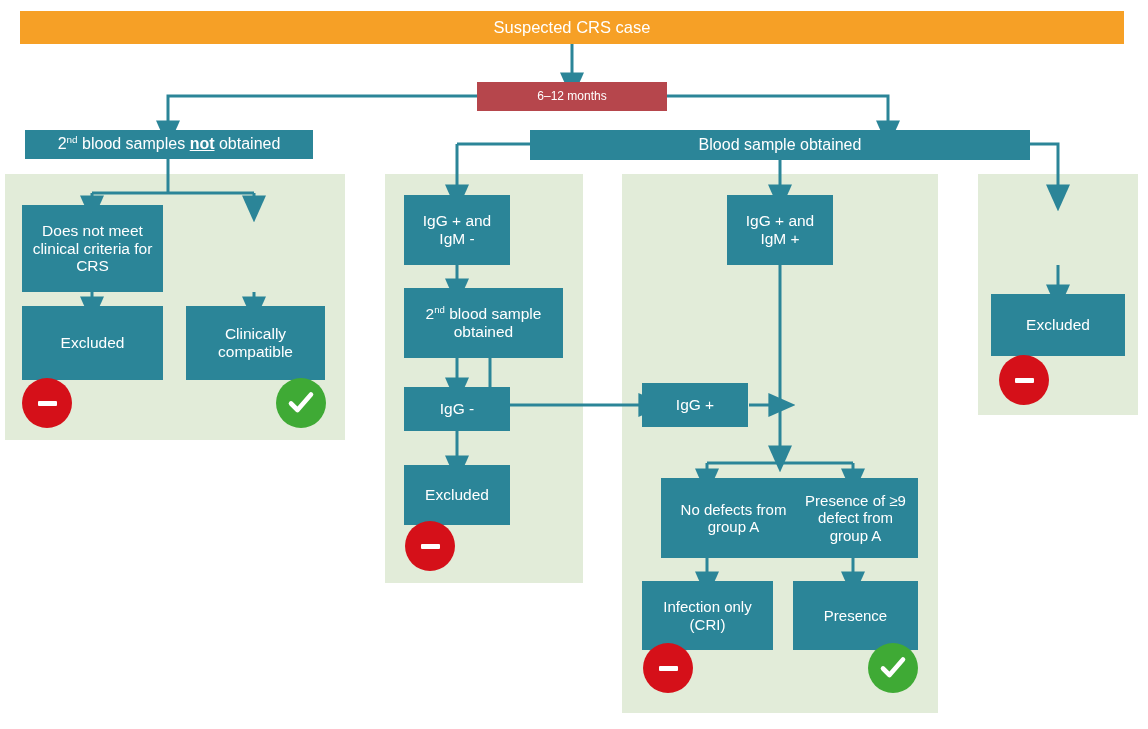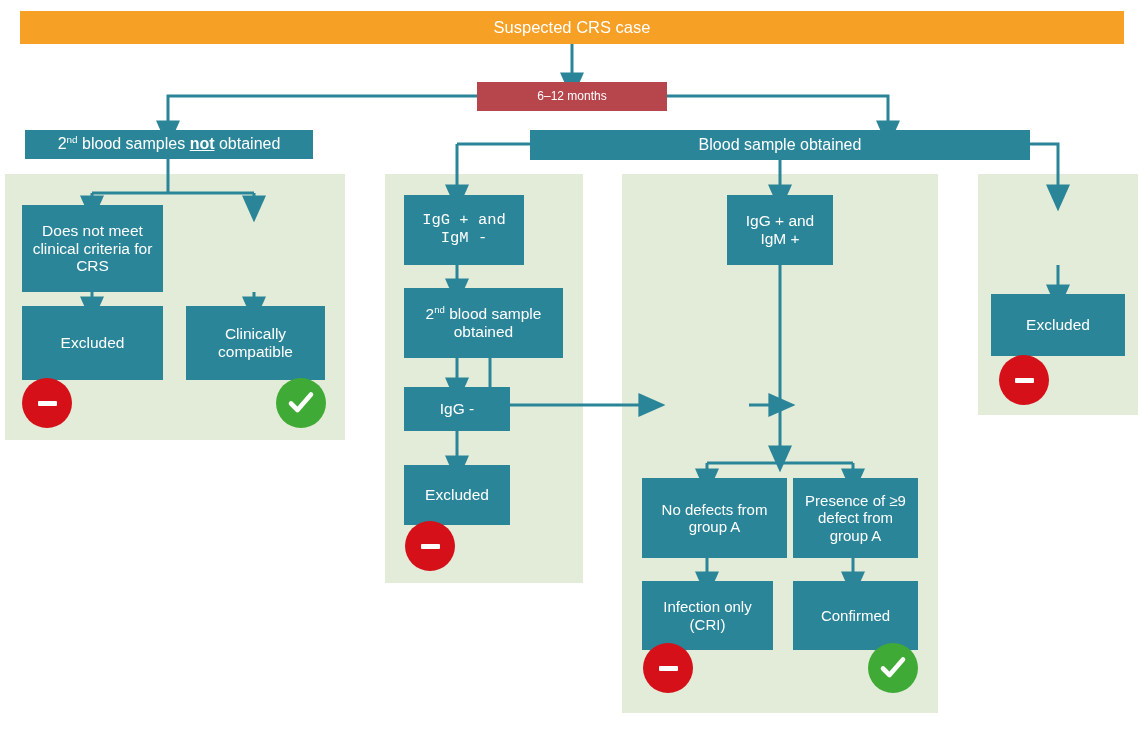--- a/index.html
+++ b/index.html
@@ -136,21 +136,21 @@
   <div class="badge badge-minus" style="left:22px;top:378px;width:50px;height:50px;">
     <span class="bar" style="width:19px;height:5px;"></span>
   </div>
 
   <div class="badge badge-check" style="left:276px;top:378px;width:50px;height:50px;">
     <svg width="30" height="30" viewBox="0 0 30 30">
       <path d="M5,15.5 L11.5,22 L25,6.5" stroke="#ffffff" stroke-width="4.6" fill="none" stroke-linecap="round" stroke-linejoin="round"></path>
     </svg>
   </div>
 
-  <div class="node n-teal" style="left:404px;top:195px;width:120px;height:70px;font-family:Liberation Mono, monospace;">
+  <div class="node n-teal" style="left:404px;top:195px;width:106px;height:70px;">
     <span class="txt">IgG + and IgM -</span>
   </div>
 
   <div class="node n-teal" style="left:404px;top:288px;width:159px;height:70px;">
     <span class="txt">
       <span>2</span><sup>nd</sup><span> blood sample obtained</span>
     </span>
   </div>
 
   <div class="node n-teal" style="left:404px;top:387px;width:106px;height:44px;">
@@ -162,35 +162,38 @@
   </div>
 
   <div class="badge badge-minus" style="left:405px;top:521px;width:50px;height:50px;">
     <span class="bar" style="width:19px;height:5px;"></span>
   </div>
 
   <div class="node n-teal" style="left:727px;top:195px;width:106px;height:70px;">
     <span class="txt">IgG + and IgM +</span>
   </div>
 
-
-  <div class="node n-teal small" style="left:642px;top:478px;width:145px;height:80px;">
+  <div class="node n-teal" style="left:642px;top:383px;width:106px;height:44px;">
+    <span class="txt">IgG +</span>
+  </div>
+
+  <div class="node n-teal small" style="left:661px;top:478px;width:145px;height:80px;">
     <span class="txt">No defects from group A</span>
   </div>
 
   <div class="node n-teal small" style="left:793px;top:478px;width:125px;height:80px;">
     <span class="txt">Presence of ≥9 defect from group A</span>
   </div>
 
   <div class="node n-teal small" style="left:642px;top:581px;width:131px;height:69px;">
     <span class="txt">Infection only (CRI)</span>
   </div>
 
   <div class="node n-teal small" style="left:793px;top:581px;width:125px;height:69px;">
-    <span class="txt">Confirmed</span>
+    <span class="txt">Presence</span>
   </div>
 
   <div class="badge badge-minus" style="left:643px;top:643px;width:50px;height:50px;">
     <span class="bar" style="width:19px;height:5px;"></span>
   </div>
 
   <div class="badge badge-check" style="left:868px;top:643px;width:50px;height:50px;">
     <svg width="30" height="30" viewBox="0 0 30 30">
       <path d="M5,15.5 L11.5,22 L25,6.5" stroke="#ffffff" stroke-width="4.6" fill="none" stroke-linecap="round" stroke-linejoin="round"></path>
     </svg>

